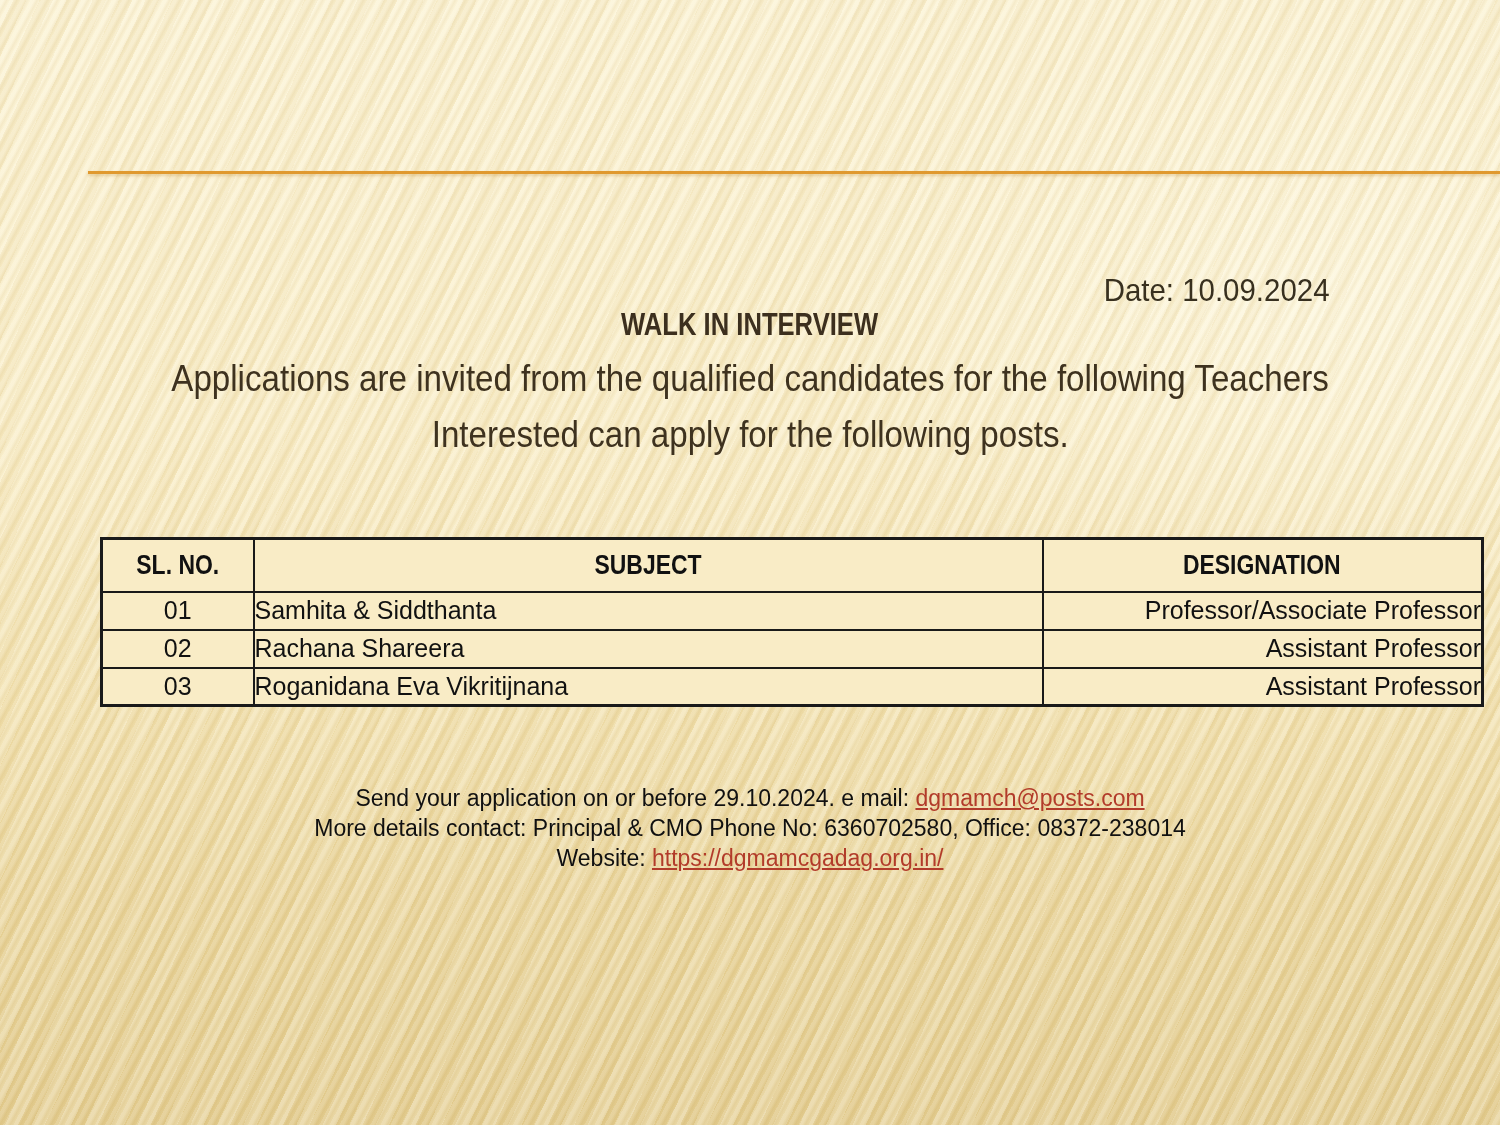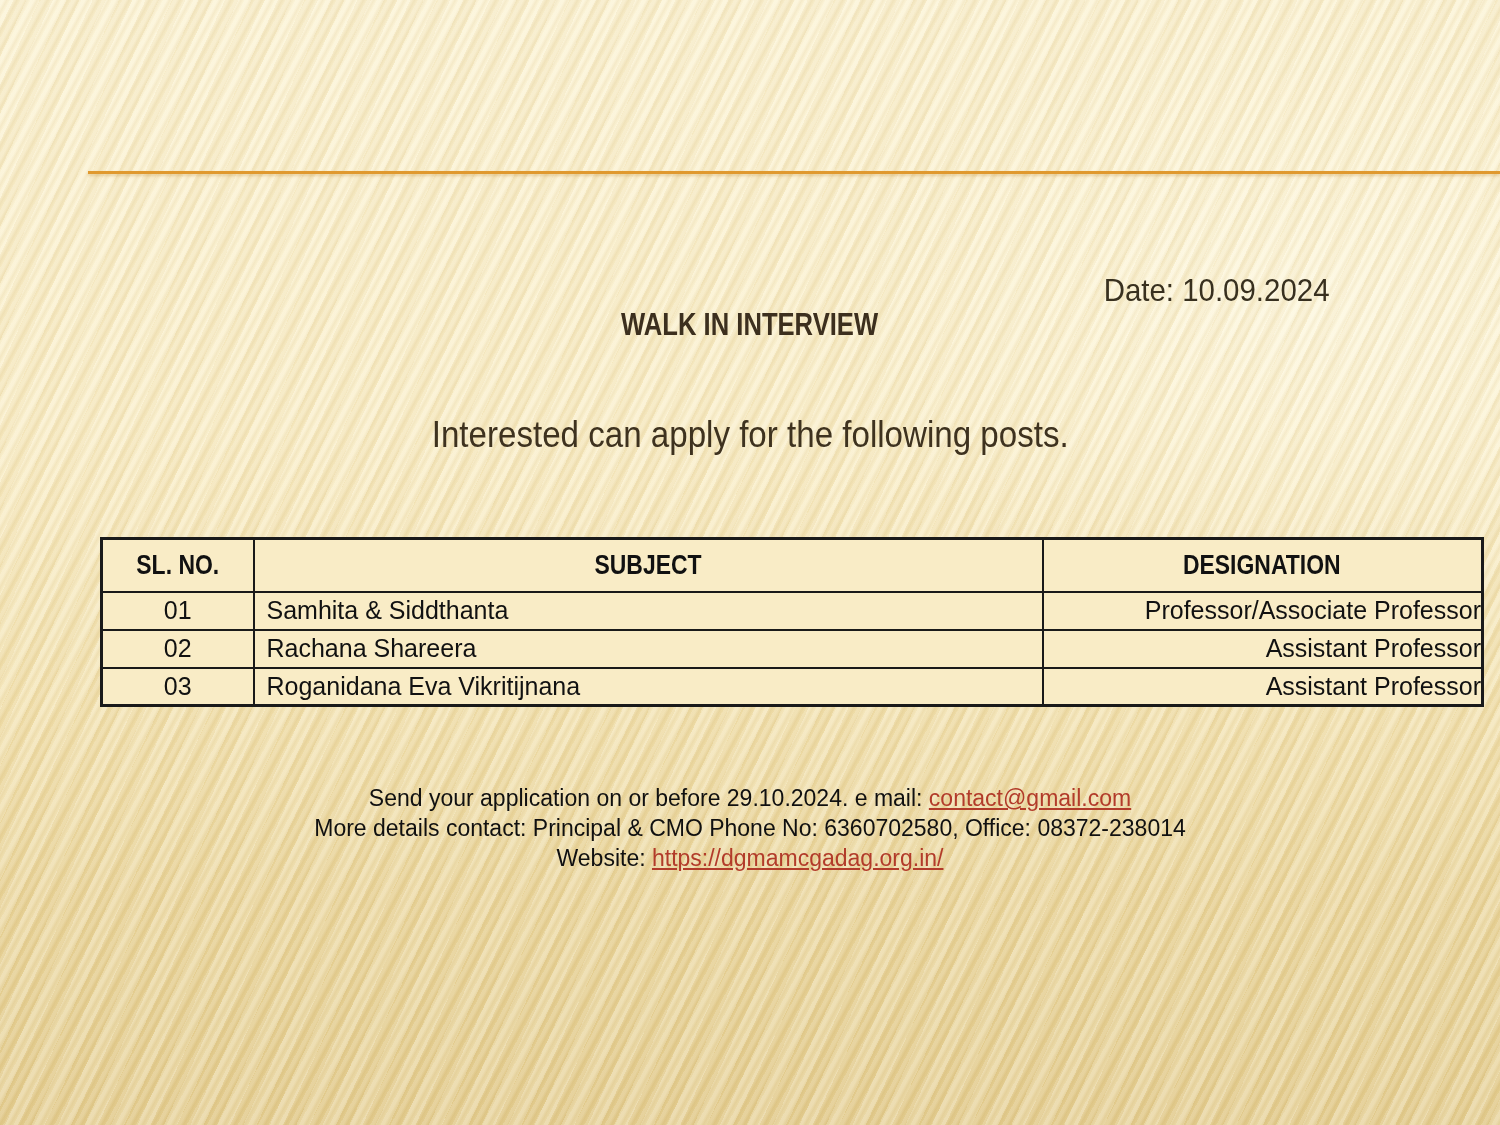--- a/index.html
+++ b/index.html
@@ -98,21 +98,21 @@
   .vacancy-table tbody tr{height:38px;}
   .vacancy-table th{
     font-size:27px;font-weight:700;text-align:center;
   }
   .vacancy-table th span{display:inline-block;transform:scaleX(0.85);transform-origin:center;white-space:nowrap;}
   .vacancy-table td{font-size:25px;}
   .col-sl{width:152px;}
   .col-sub{width:789px;}
   .col-des{width:440px;}
   td.cell-sl{text-align:center;}
-  td.cell-sub{text-align:left;padding-left:12px;}
+  td.cell-sub{text-align:left;padding-left:0;}
   td.cell-des{text-align:right;}
 
   
   .contact{
     position:absolute;left:0;right:0;top:783px;
     text-align:center;
     font-size:23px;line-height:30px;
     color:#101010;
   }
   .contact .link{
@@ -130,20 +130,23 @@
 
 
   <div class="date">
     <span>Date: 10.09.2024</span>
   </div>
 
   <div class="title">
     <span>WALK IN INTERVIEW</span>
   </div>
 
+  <div class="para p1">
+    <span>Applications are invited from the qualified candidates for the following Teachers</span>
+  </div>
   <div class="para p2">
     <span>Interested can apply for the following posts.</span>
   </div>
 
   <table class="vacancy-table">
     <thead>
       <tr>
         <th class="col-sl">
           <span>SL. NO.</span>
         </th>
@@ -169,21 +172,21 @@
       <tr>
         <td class="cell-sl">03</td>
         <td class="cell-sub">Roganidana Eva Vikritijnana</td>
         <td class="cell-des">Assistant Professor</td>
       </tr>
     </tbody>
   </table>
 
   <footer class="contact">
     <div class="c-line">
-      <span>Send your application on or before 29.10.2024. e mail: </span><a class="link" href="#">contact@gmail.com</a>
+      <span>Send your application on or before 29.10.2024. e mail: </span><a class="link" href="#">dgmamch@posts.com</a>
     </div>
     <div class="c-line">
       <span>More details contact: Principal &amp; CMO Phone No: 6360702580, Office: 08372-238014</span>
     </div>
     <div class="c-line">
       <span>Website: </span><a class="link" href="#">https://dgmamcgadag.org.in/</a>
     </div>
   </footer>
 
 </div>

